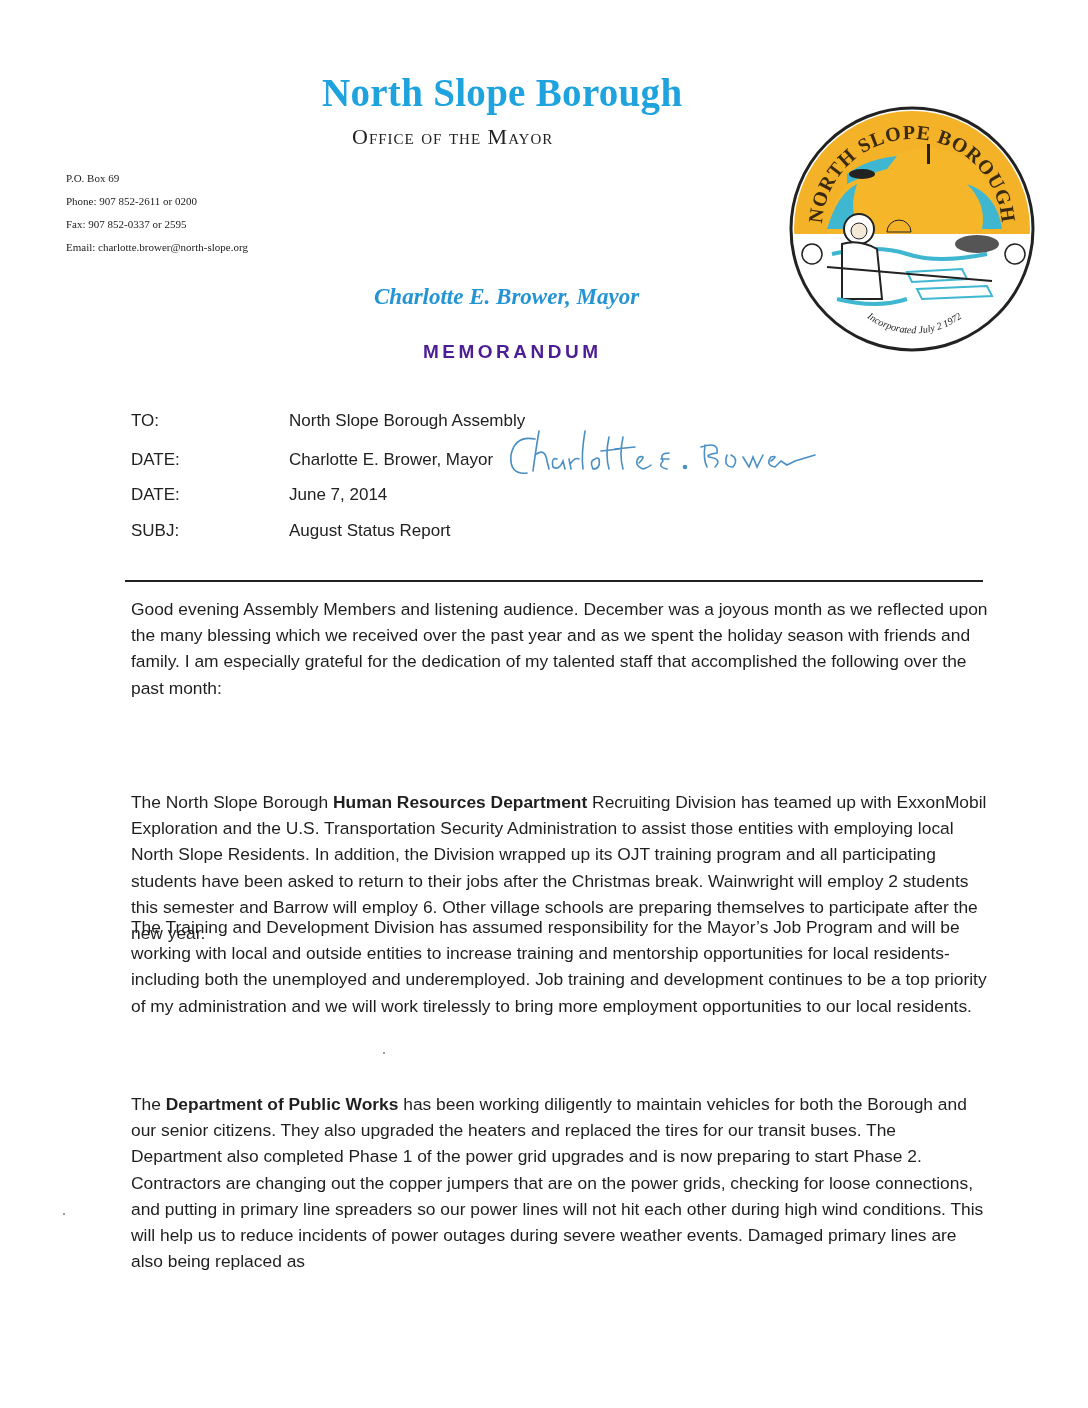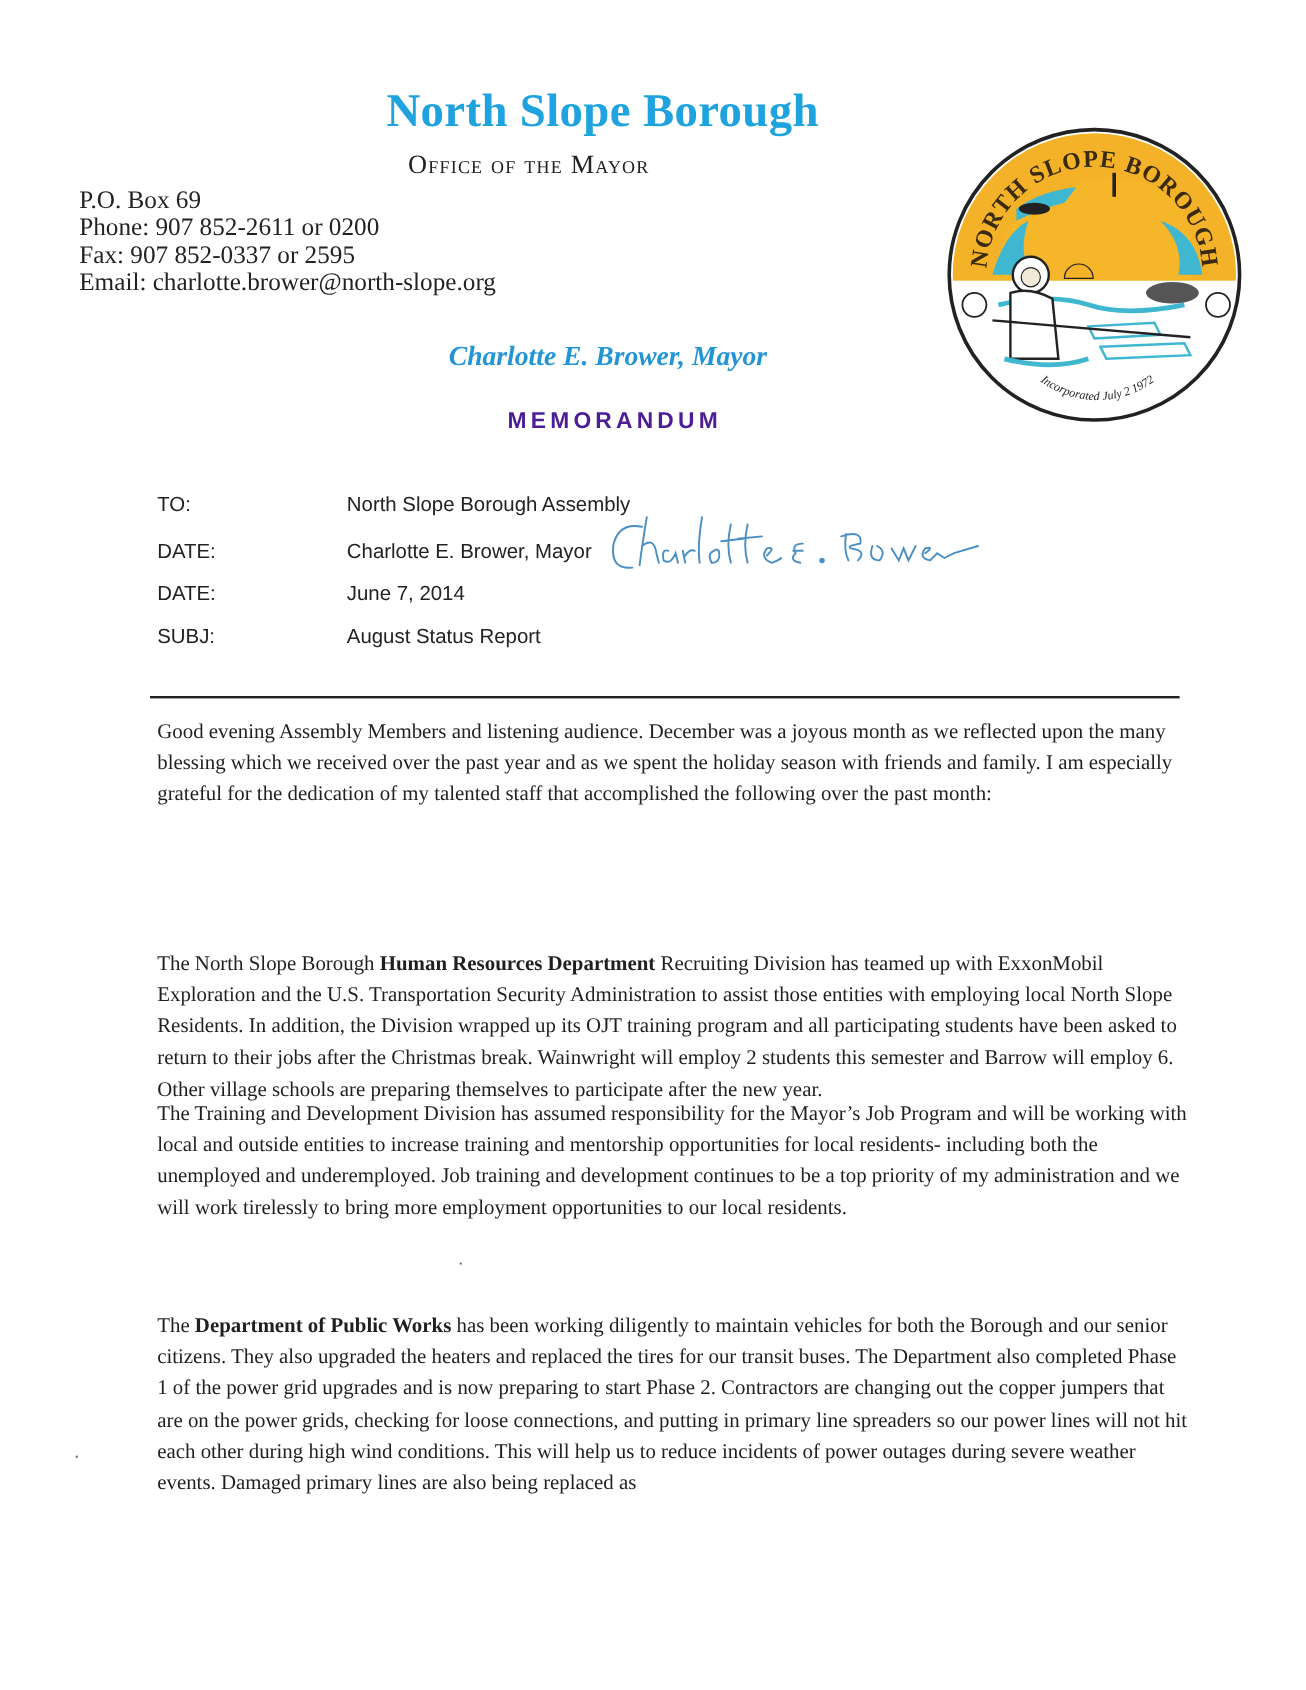--- a/index.html
+++ b/index.html
@@ -1,40 +1,40 @@
 <!DOCTYPE html>
 <html><head>
 <meta charset="utf-8">
 <style>
   html, body { margin: 0; padding: 0; background: #ffffff; }
   body { width: 1088px; height: 1408px; position: relative; overflow: hidden; color: #1a1a1a; }
   .serif { font-family: "Liberation Serif", "DejaVu Serif", serif; }
   .sans { font-family: "Liberation Sans", "DejaVu Sans", sans-serif; }
 
   .org-title { position: absolute; left: 322px; top: 70px; font-size: 39px; font-weight: bold; color: #1fa3de; letter-spacing: 0.3px; }
-  .office { position: absolute; left: 340px; top: 124px; font-size: 22px; color: #222; letter-spacing: 1px; font-variant: small-caps; }
+  .office { position: absolute; left: 352px; top: 124px; font-size: 22px; color: #222; letter-spacing: 1px; font-variant: small-caps; }
 
-  .address { position: absolute; left: 66px; top: 155px; font-size: 21px; line-height: 23px; color: #222; }
+  .address { position: absolute; left: 66px; top: 167px; font-size: 11px; line-height: 23px; color: #222; }
   .address div { white-space: nowrap; }
 
   .mayor-name { position: absolute; left: 374px; top: 284px; font-size: 23px; font-style: italic; font-weight: bold; color: #2394d4; }
 
   .seal { position: absolute; left: 787px; top: 104px; width: 250px; height: 250px; }
 
   .memo-title { position: absolute; left: 423px; top: 341px; font-size: 19px; font-weight: bold; letter-spacing: 3.5px; color: #4c1d95; }
 
   .hdr-row { position: absolute; left: 131px; font-size: 17px; color: #222; white-space: nowrap; }
   .hdr-label { position: absolute; left: 0; }
   .hdr-value { position: absolute; left: 124px; margin-left: 34px; }
 
   .signature { position: absolute; left: 505px; top: 425px; width: 390px; height: 60px; }
 
   .rule { position: absolute; left: 125px; top: 580px; width: 858px; height: 0; border-top: 2px solid #222; }
 
-  .para { position: absolute; left: 131px; width: 860px; font-size: 17.4px; line-height: 26.2px; color: #1f1f1f; font-family: Liberation Serif, serif; }
+  .para { position: absolute; left: 131px; width: 860px; font-size: 17.4px; line-height: 26.2px; color: #1f1f1f; }
   .para b { font-weight: bold; }
 
   .dot { position: absolute; width: 2px; height: 2px; background: #777; border-radius: 1px; }
 </style>
 </head>
 <body>
 
 <div class="org-title serif">North Slope Borough</div>
 <div class="office serif">Office of the Mayor</div>
 

